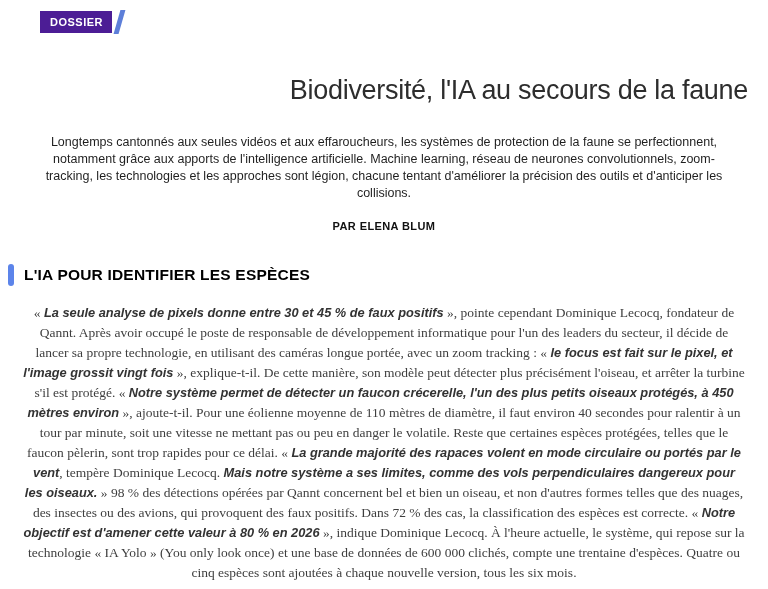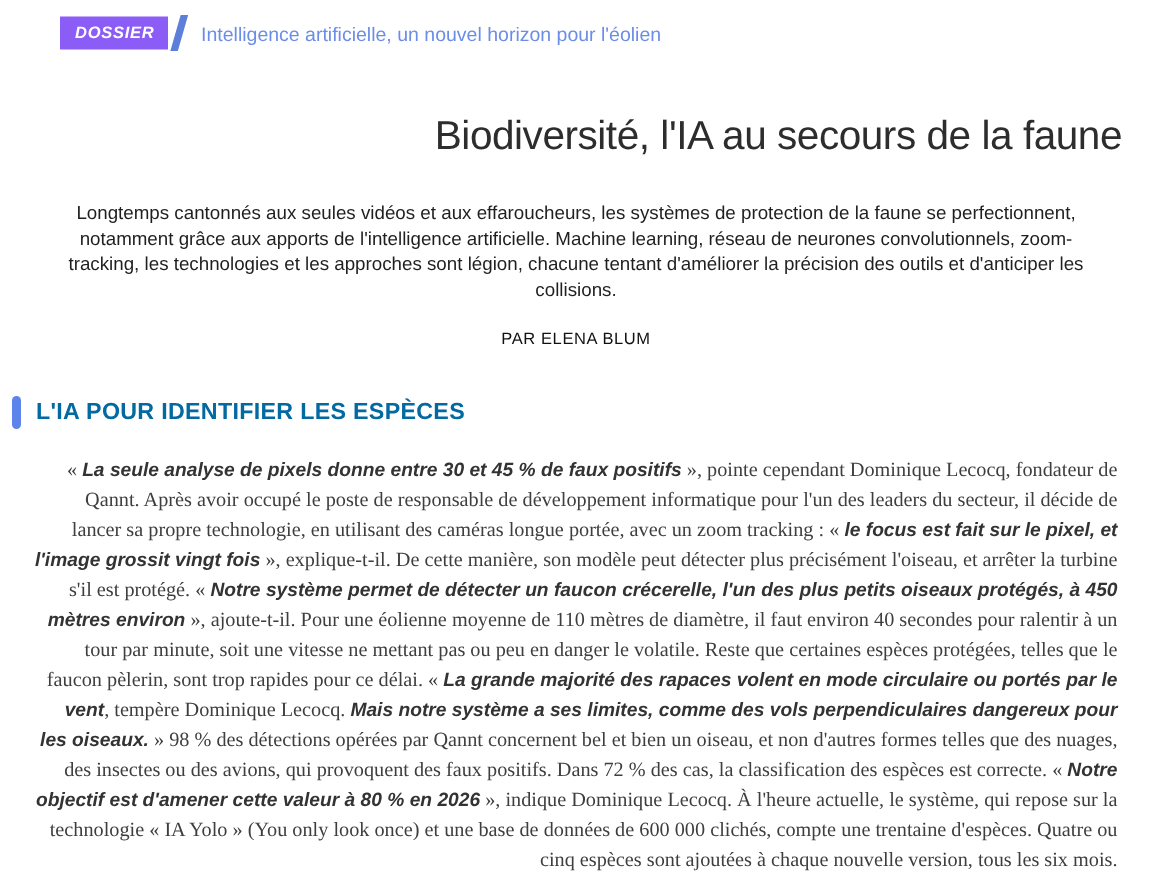--- a/index.html
+++ b/index.html
@@ -62,67 +62,66 @@
     text-align: center;
     font-size: 12.5px;
     font-weight: normal;
     line-height: 17px;
     color: #1f1f1f;
   }
   .byline {
     margin: 18px 0 0;
     text-align: center;
     font-size: 11px;
-    font-weight: normal;
+    font-weight: bold;
     letter-spacing: 0.4px;
     color: #111111;
   }
   
   .section-heading {
     display: flex;
     align-items: center;
     gap: 10px;
     margin: 32px 0 0 8px;
     font-size: 15.5px;
     font-weight: bold;
     letter-spacing: 0.2px;
-    color: #0369a1;
+    color: #000000;
   }
   .accent-bar {
     display: inline-block;
     width: 6px;
     height: 22px;
     border-radius: 3px;
     background: #5c84ea;
     flex: 0 0 auto;
   }
   
   .article-body {
     margin: 17px 23px 0;
     font-family: "Liberation Serif", serif;
     font-size: 13.5px;
     line-height: 20px;
     color: #3e3e3e;
-    text-align: right;
+    text-align: center;
   }
   .article-body .quote-italic {
     font-family: "Liberation Sans", sans-serif;
     font-style: italic;
     font-weight: 600;
     font-size: 12.8px;
     color: #333333;
   }
 </style>
 </head>
 <body>
 
 <header class="dossier-header">
-  <span class="badge" style="background: #8b5cf6; font-style: italic;">DOSSIER</span>
+  <span class="badge" style="background: #4c1d95;">DOSSIER</span>
   <span class="badge-slash" style="background: rgb(93, 127, 217);"></span>
-  <a class="series-link" style="color: rgb(107, 141, 232);">Intelligence artificielle, un nouvel horizon pour l'éolien</a>
 </header>
 
 <main>
   <h1 class="article-title">Biodiversité, l'IA au secours de la faune</h1>
 
   <p class="standfirst">Longtemps cantonnés aux seules vidéos et aux effaroucheurs, les systèmes de protection de la faune se perfectionnent, notamment grâce aux apports de l'intelligence artificielle. Machine learning, réseau de neurones convolutionnels, zoom-tracking, les technologies et les approches sont légion, chacune tentant d'améliorer la précision des outils et d'anticiper les collisions.</p>
 
   <p class="byline">PAR ELENA BLUM</p>
 
   <h2 class="section-heading">

